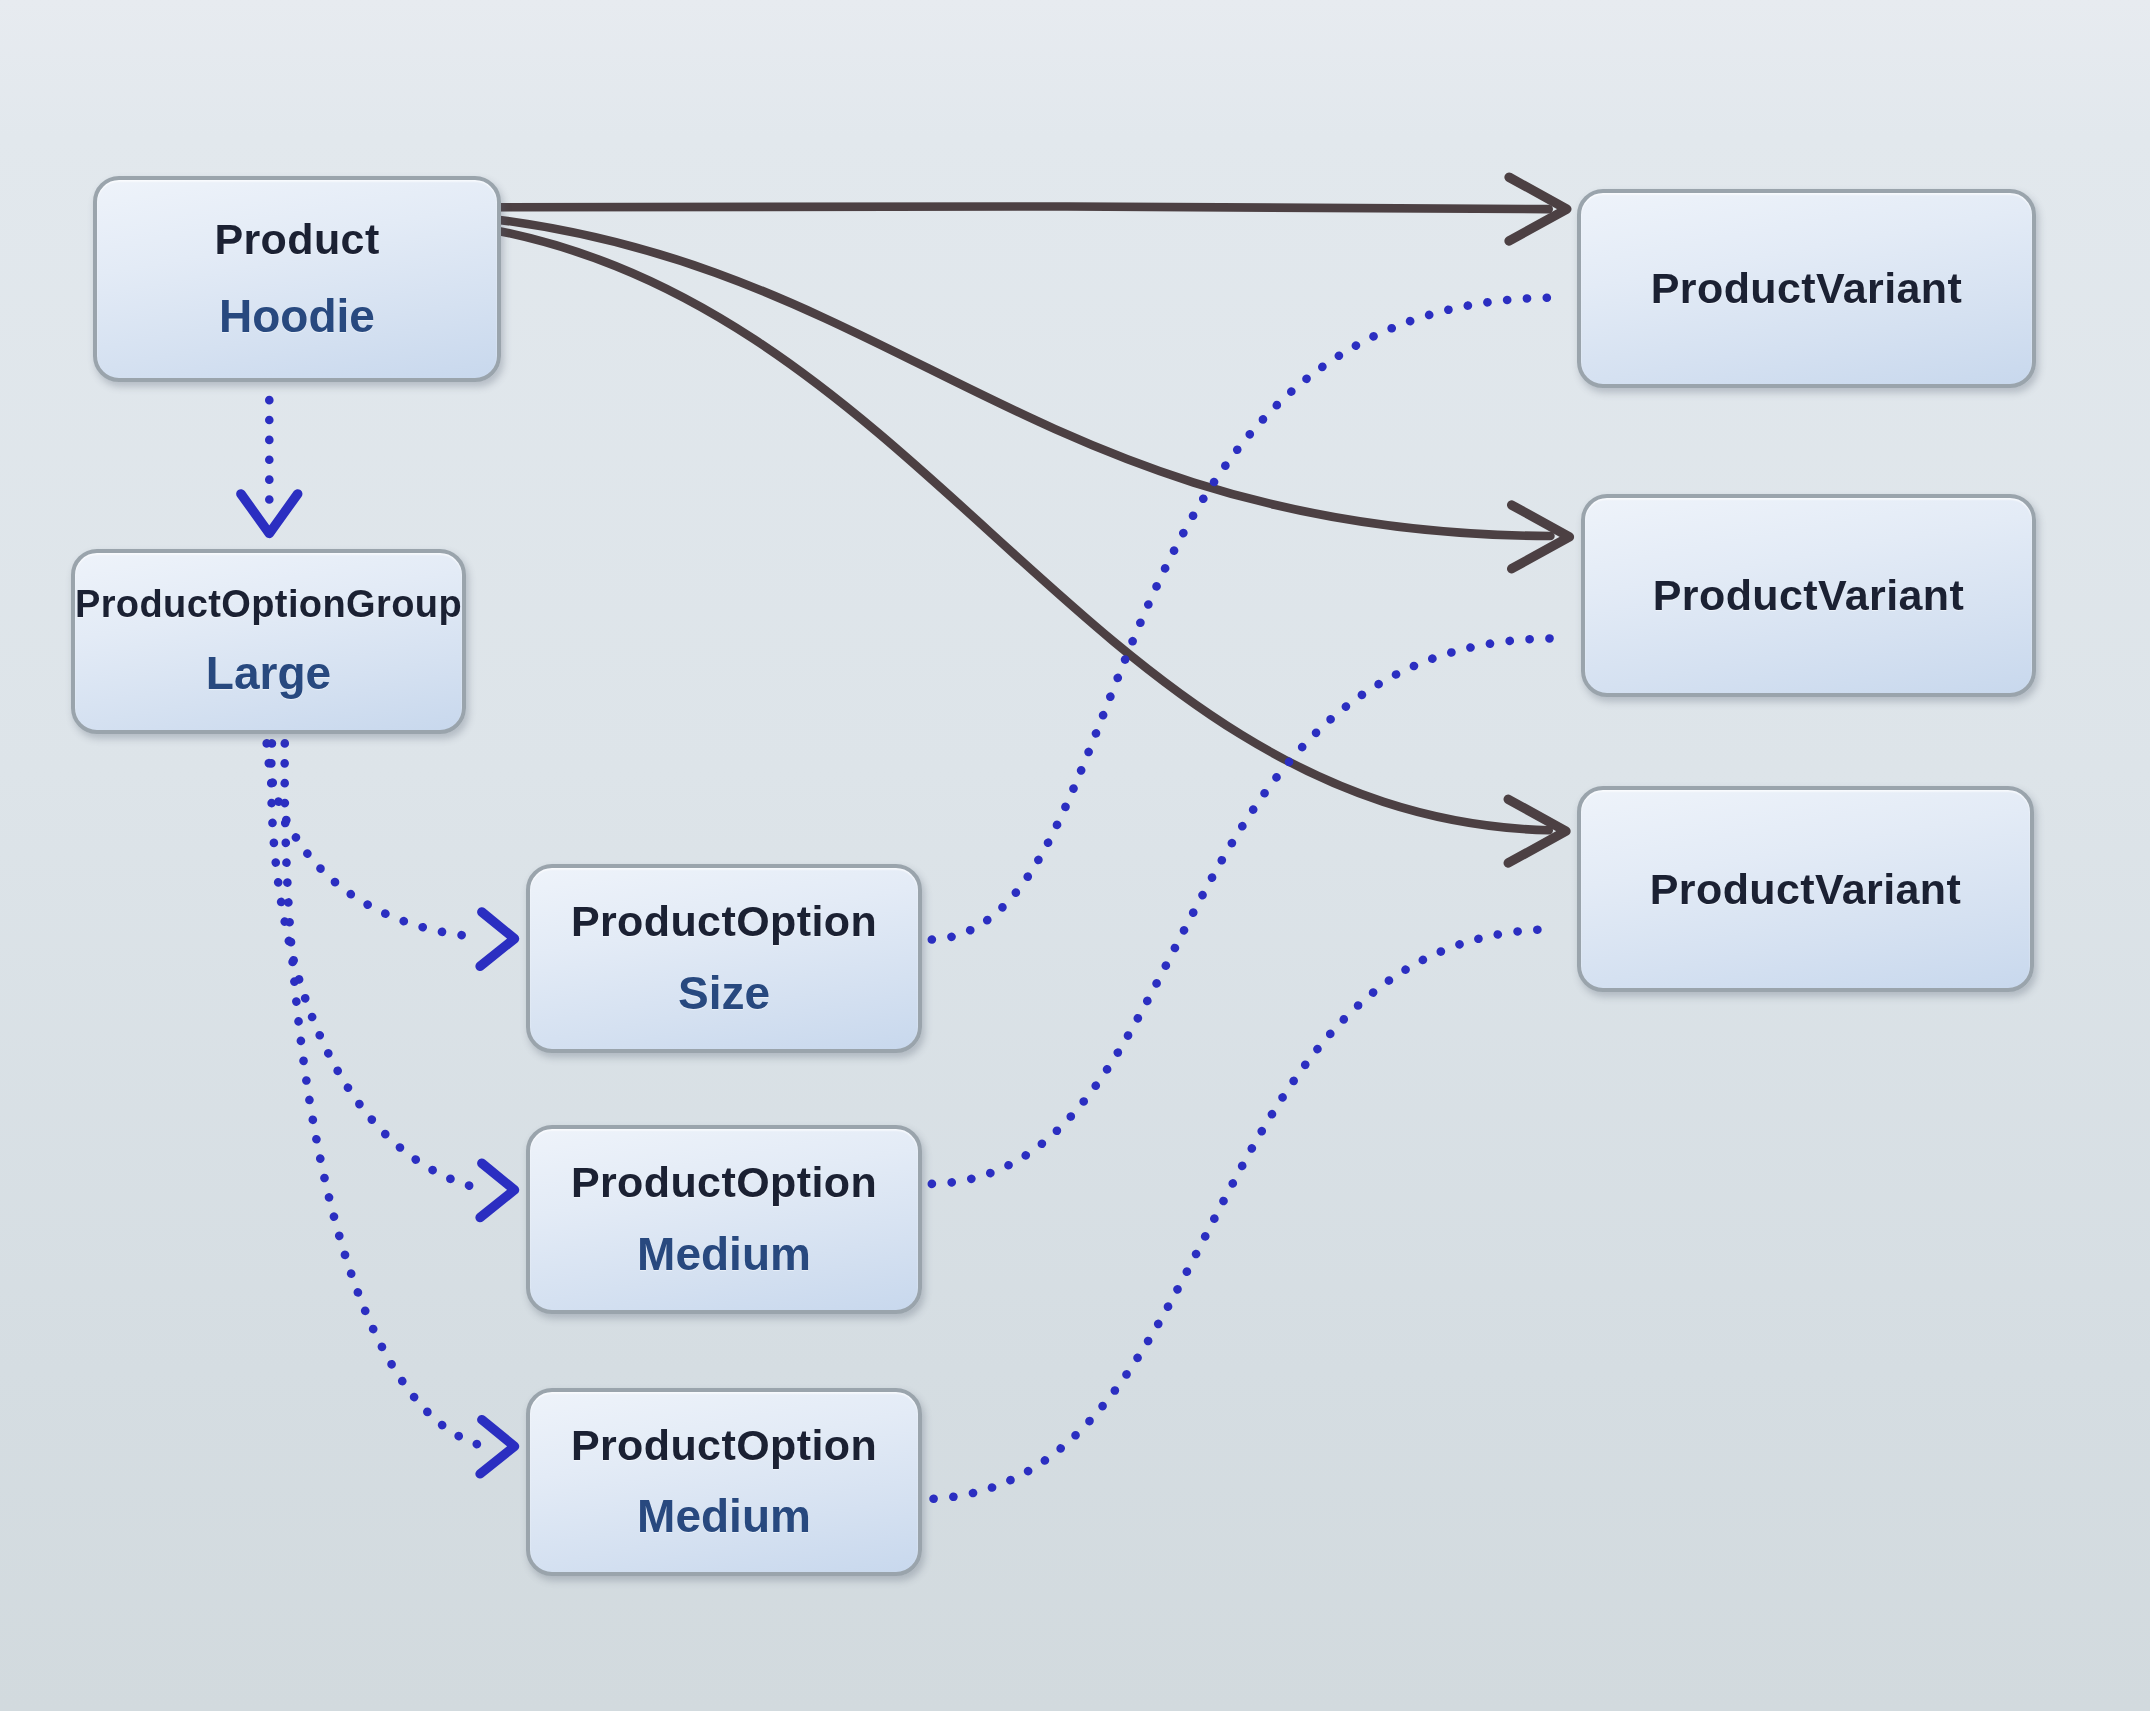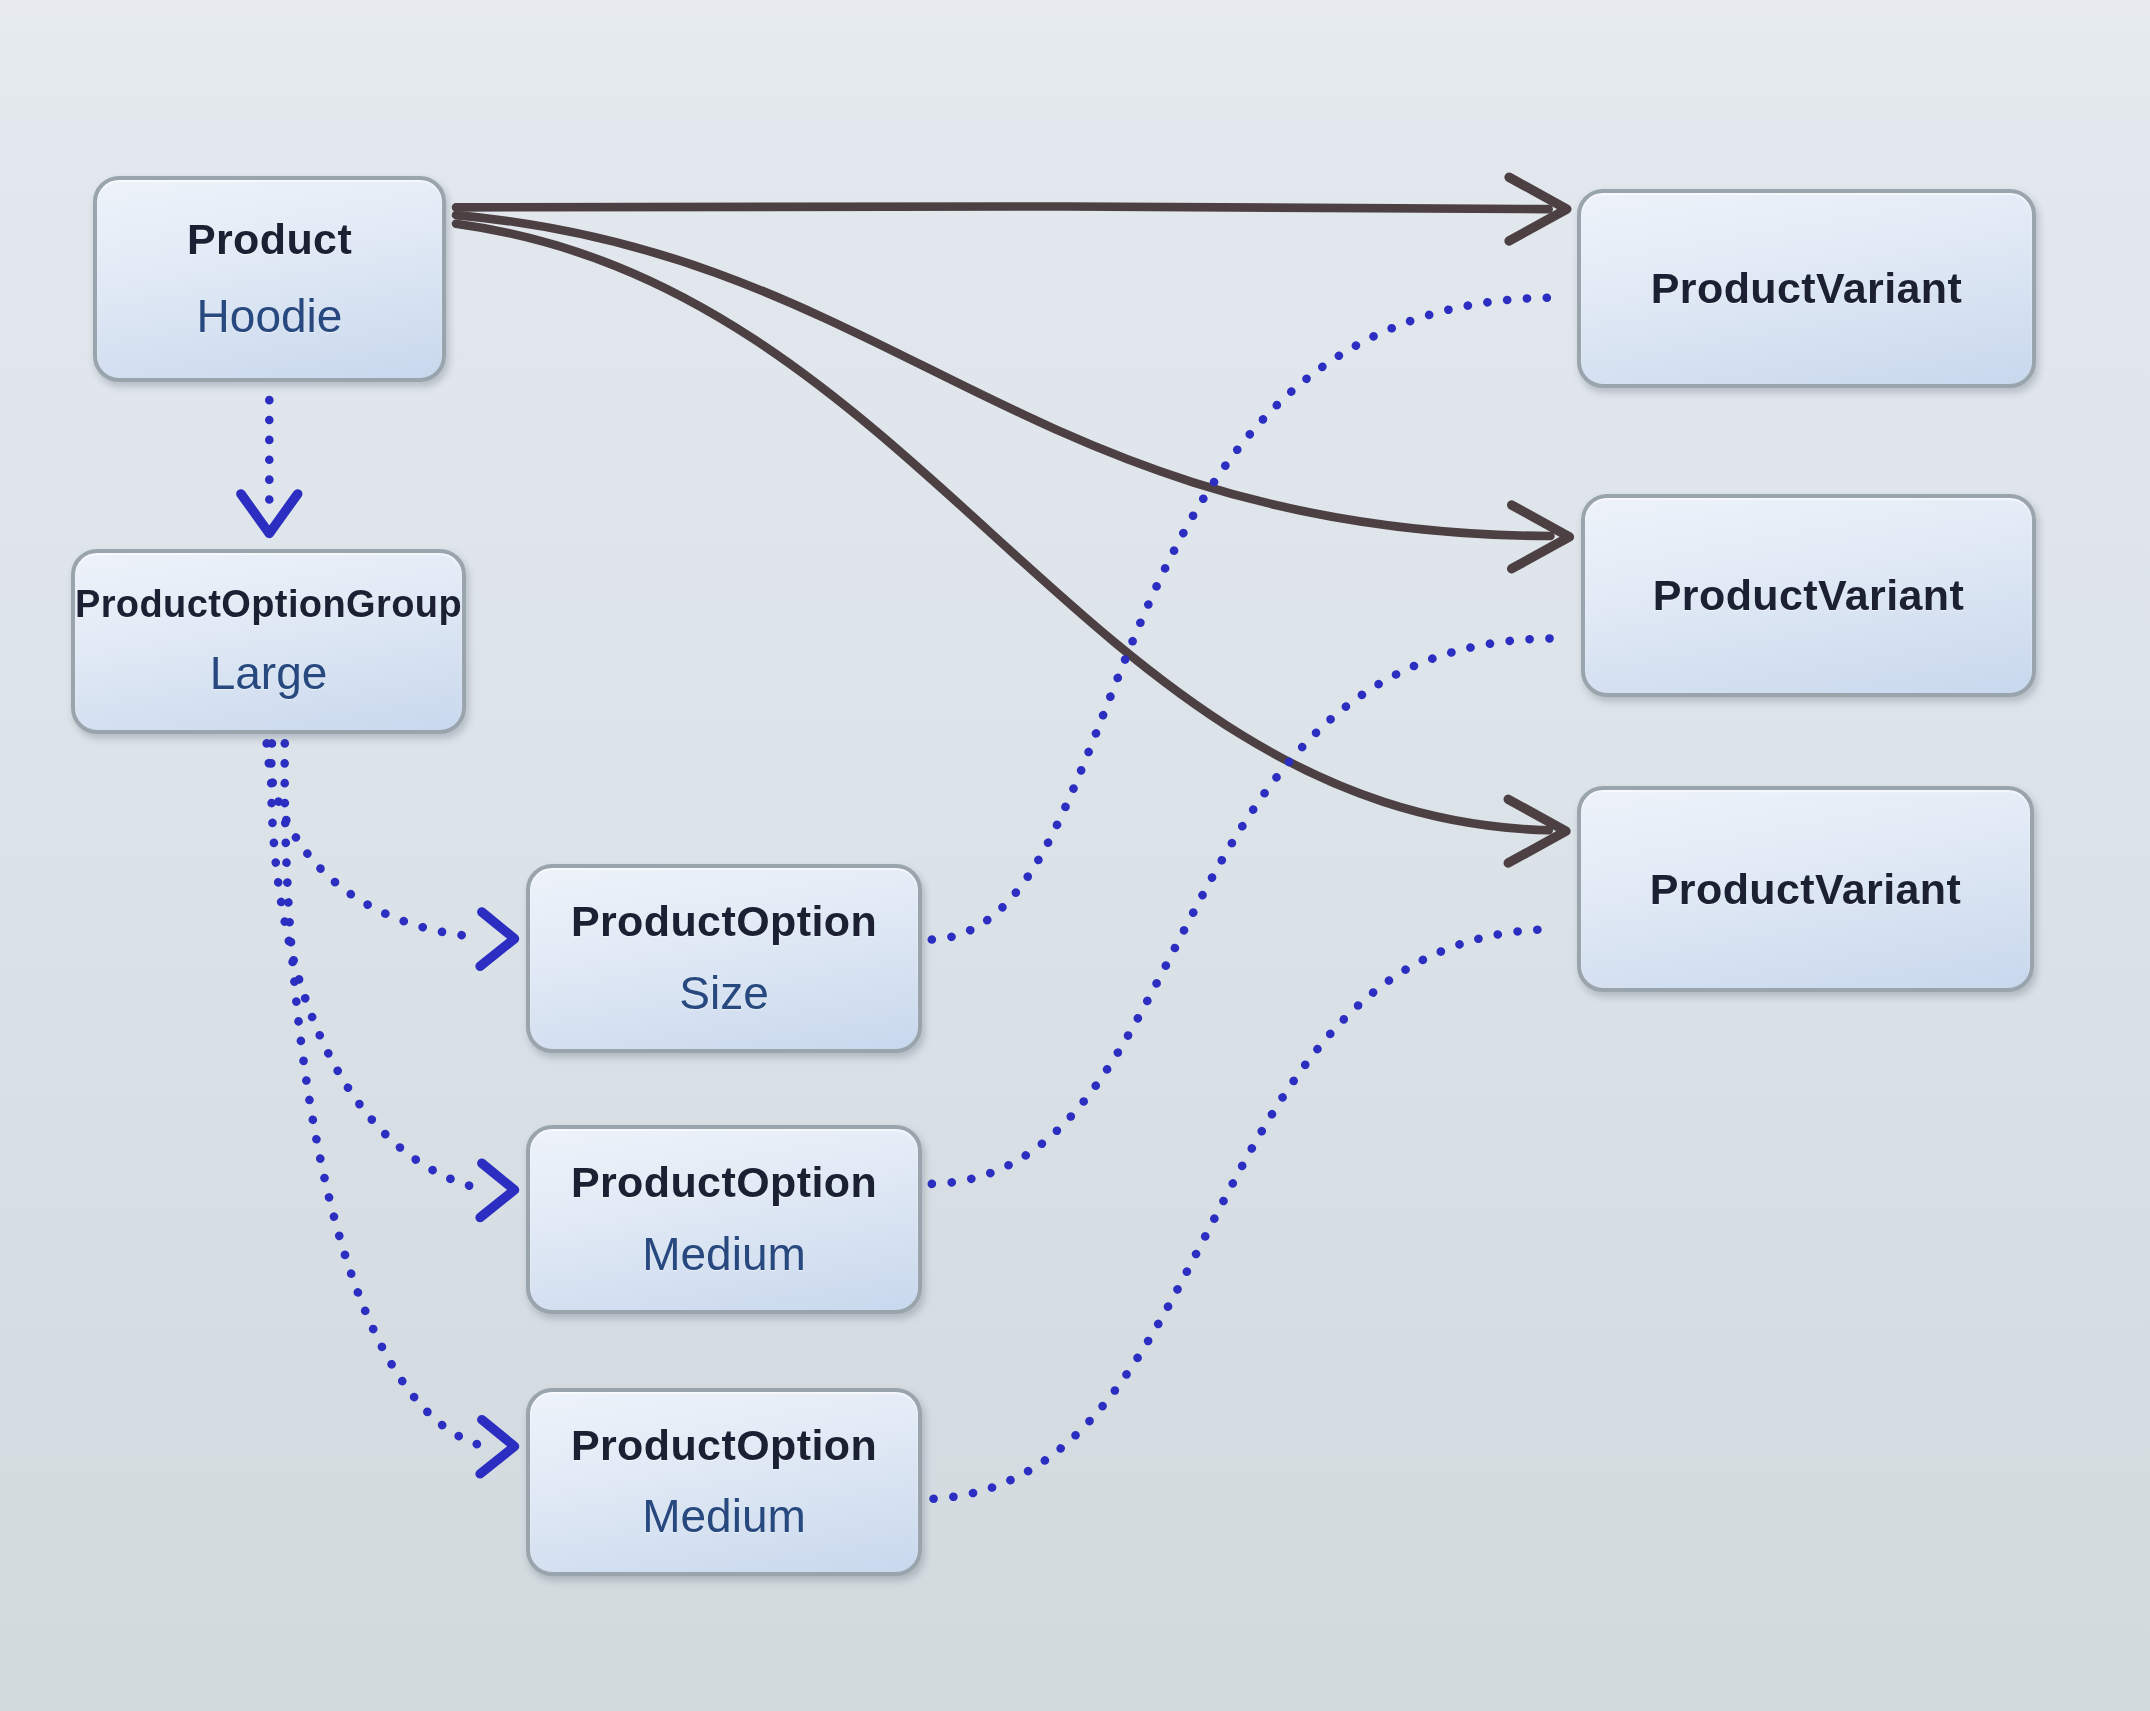--- a/index.html
+++ b/index.html
@@ -42,29 +42,29 @@
   .node .type {
     color: var(--type-text, #1b2133);
     font-weight: bold;
     font-size: 43px;
     letter-spacing: 0.4px;
     white-space: nowrap;
     text-shadow: 0 0.9px 0.9px rgba(255,255,255,0.5);
   }
   .node .instance {
     color: var(--instance-text, #28497f);
-    font-weight: normal;
+    font-weight: bold;
     font-size: 46px;
     white-space: nowrap;
     text-shadow: 0 0.9px 0.9px rgba(255,255,255,0.5);
   }
   .node.compact .type { font-size: 38px; }
 
   
-  #node-product        { left: 93px;  top: 176px;  width: 353px; height: 206px; }
+  #node-product        { left: 93px;  top: 176px;  width: 408px; height: 206px; }
   #node-option-group   { left: 71px;   top: 549px;  width: 395px; height: 185px; text-align: center; }
   #node-option-small   { left: 526px;  top: 864px; width: 396px; height: 189px; }
   #node-option-medium  { left: 526px;  top: 1125px; width: 396px; height: 189px; }
   #node-option-large   { left: 526px;  top: 1388px; width: 396px; height: 188px; }
   #node-variant-small  { left: 1577px; top: 189px;  width: 459px; height: 199px; }
   #node-variant-medium { left: 1581px; top: 494px;  width: 455px; height: 203px; }
   #node-variant-large  { left: 1577px; top: 786px;  width: 457px; height: 206px; }
 
   .solid-edge {
     fill: none;

